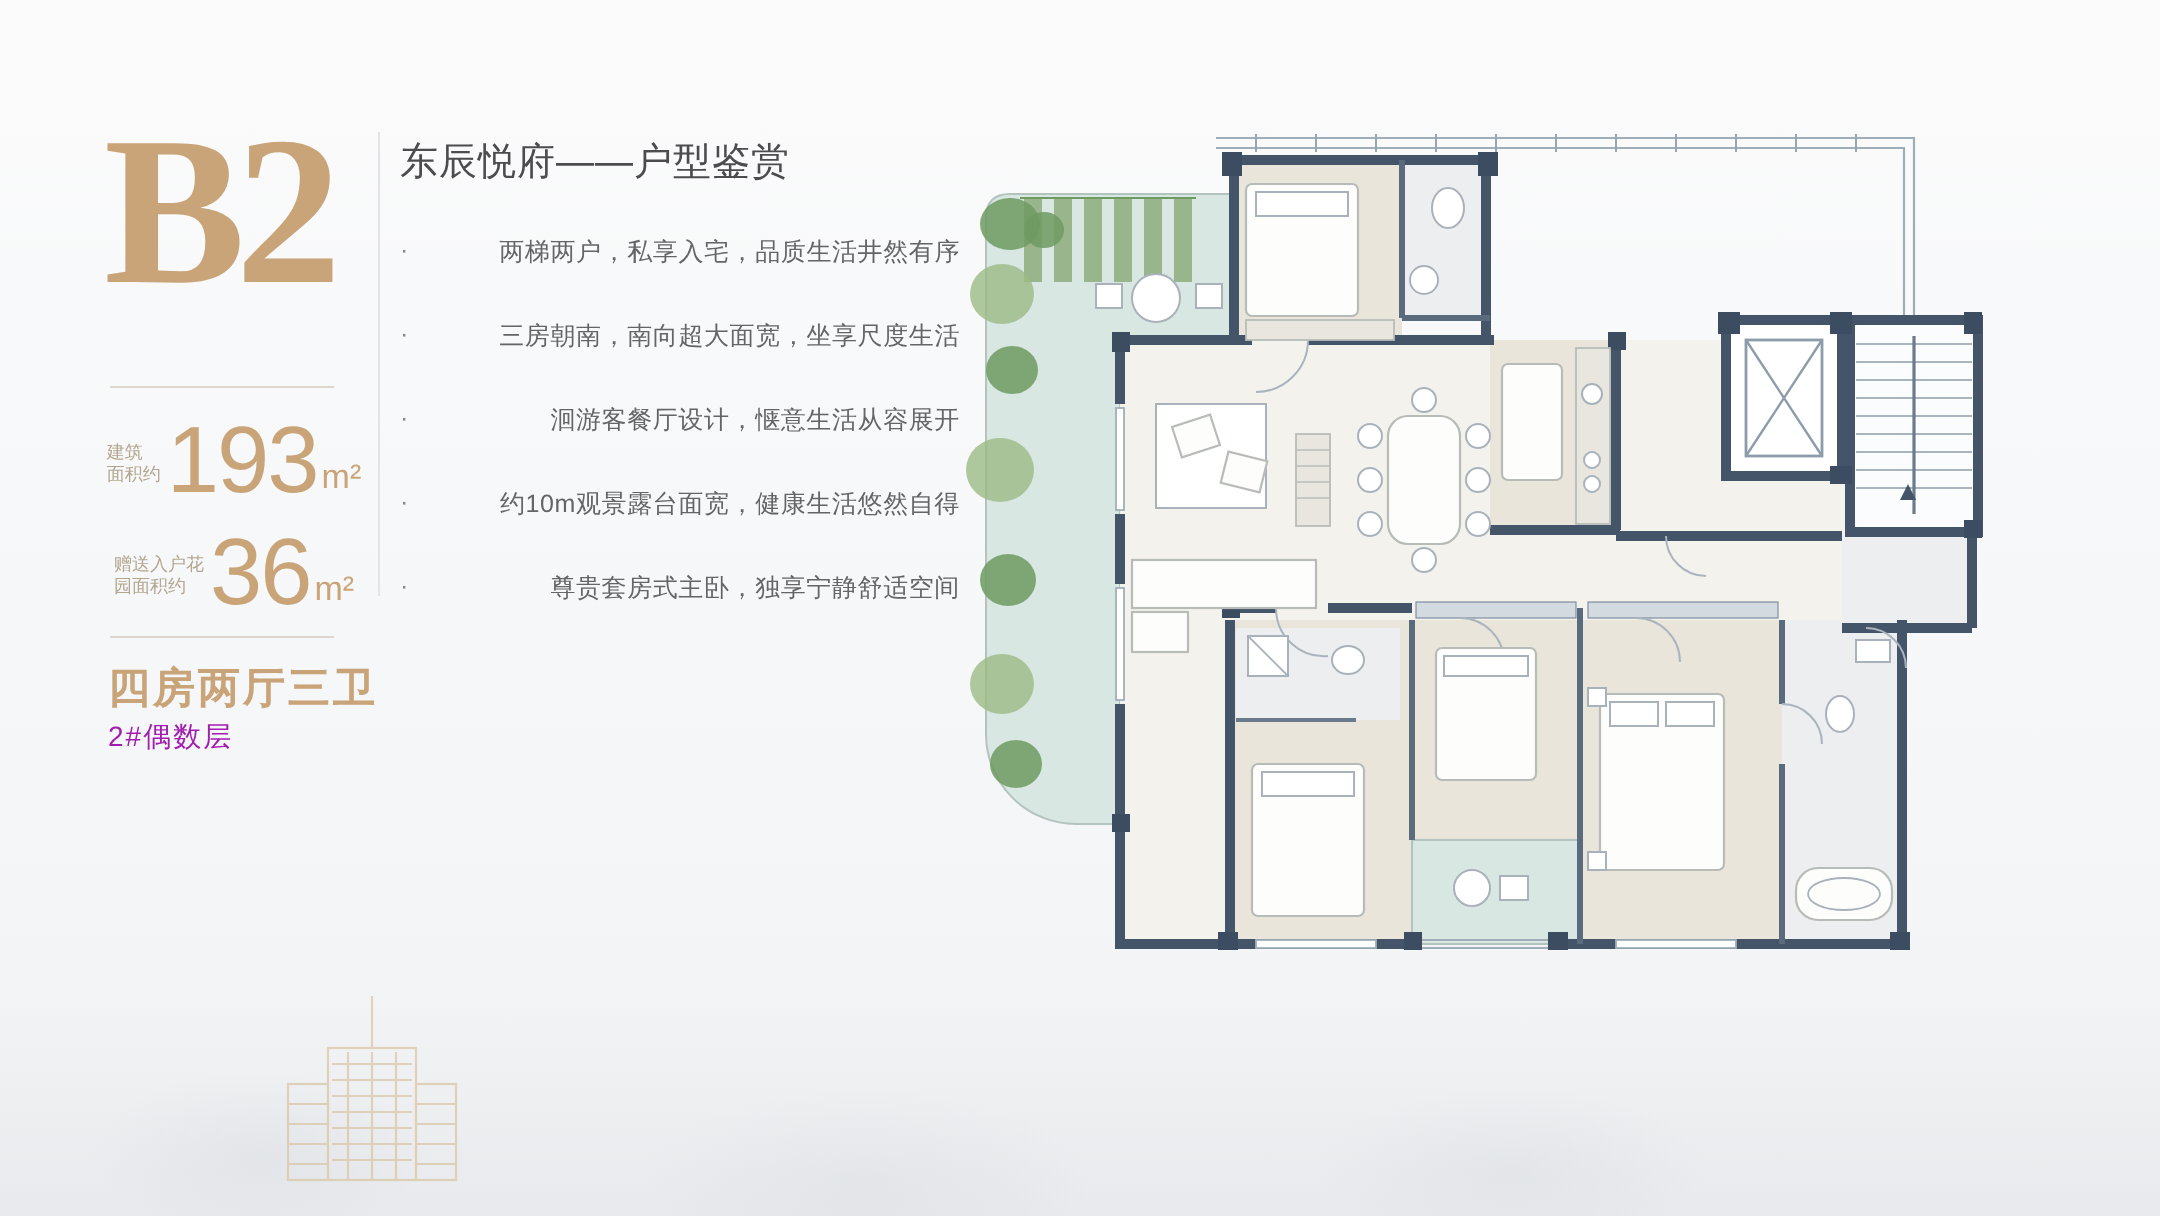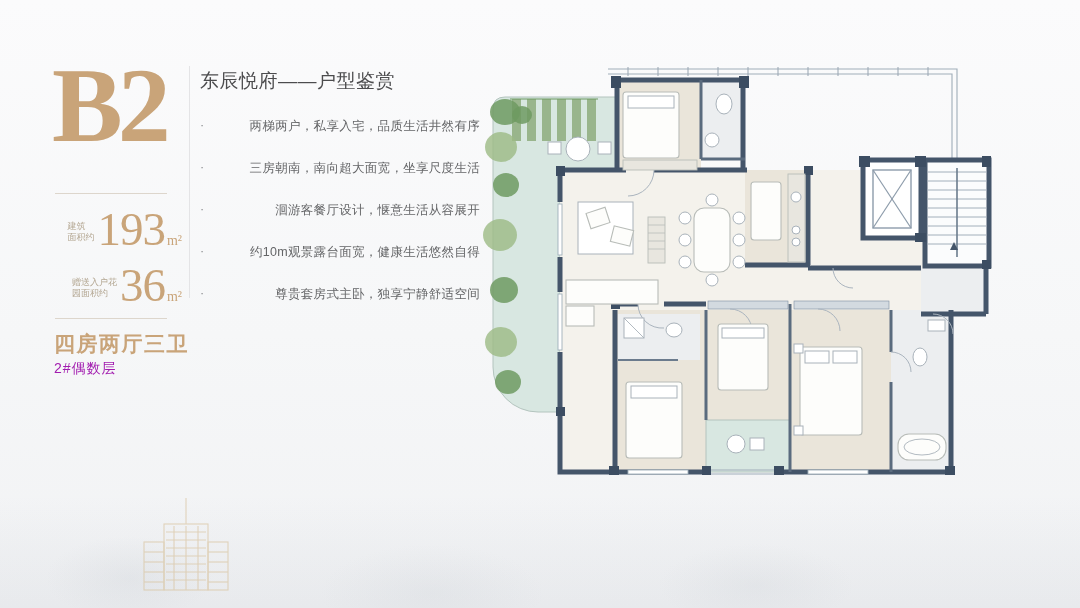--- a/index.html
+++ b/index.html
@@ -22,24 +22,24 @@
   }
   
   .left-panel{position:absolute;left:52px;top:50px;width:135px;}
   .unit-code{
     font-family:"Liberation Serif","DejaVu Serif",serif;font-weight:700;
     font-size:106px;line-height:1.05;letter-spacing:-5px;color:var(--accent-gold);
   }
   .hr{position:absolute;left:3px;width:112px;height:0;border-top:1px solid #ddd6cc;}
   .hr1{top:143px;} .hr2{top:268px;}
   .areas{position:absolute;left:0;top:152px;width:130px;}
-  .area-row{display:flex;align-items:flex-end;justify-content:flex-end;margin-bottom:8px;height:48px;font-family:Liberation Serif, serif;}
+  .area-row{display:flex;align-items:flex-end;justify-content:center;margin-bottom:8px;height:48px;}
   .area-label{font-size:9px;line-height:1.25;color:#b3a691;margin-right:3px;margin-bottom:7px;white-space:nowrap;text-align:left;}
   .area-value{font-size:47px;line-height:.85;letter-spacing:-1px;color:var(--accent-gold);}
-  .area-unit{font-size:14px;color:var(--accent-gold);margin-left:2px;margin-bottom:1px;}
+  .area-unit{font-size:17px;color:var(--accent-gold);margin-left:2px;margin-bottom:1px;}
   .layout-type{position:absolute;left:2px;top:280px;font-size:21px;font-weight:700;letter-spacing:1.5px;color:var(--accent-gold);white-space:nowrap;}
   .floor-note{position:absolute;left:2px;top:310px;font-size:14px;letter-spacing:1px;color:#a21caf;white-space:nowrap;}
   .building-icon{position:absolute;left:128px;top:498px;opacity:.65;}
   
   .vdiv{position:absolute;left:189px;top:66px;height:232px;width:0;border-left:1px solid #e4e4e6;}
   .info-panel{position:absolute;left:200px;top:68px;width:280px;}
   .page-title{font-size:19px;font-weight:400;color:#4c4c4e;letter-spacing:.5px;white-space:nowrap;}
   .feature-list{list-style:none;margin:24px 0 0 0;padding:0;text-align:right;}
   .feature-list li{
     position:relative;font-size:12.5px;color:#646567;letter-spacing:.3px;

